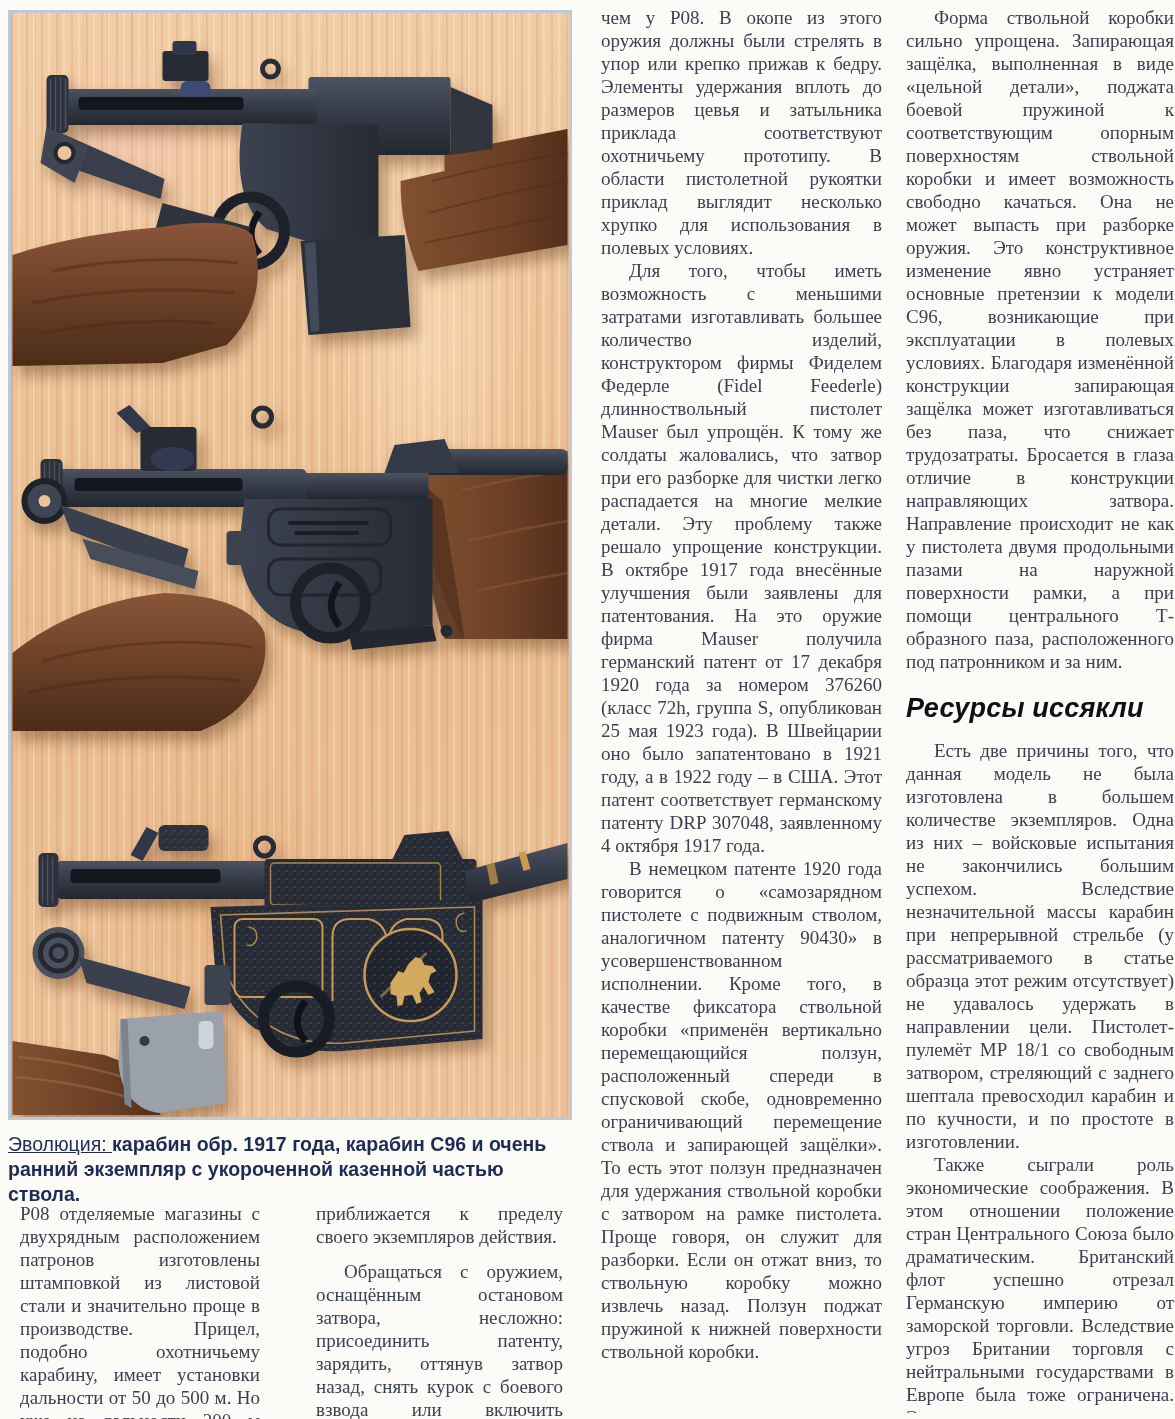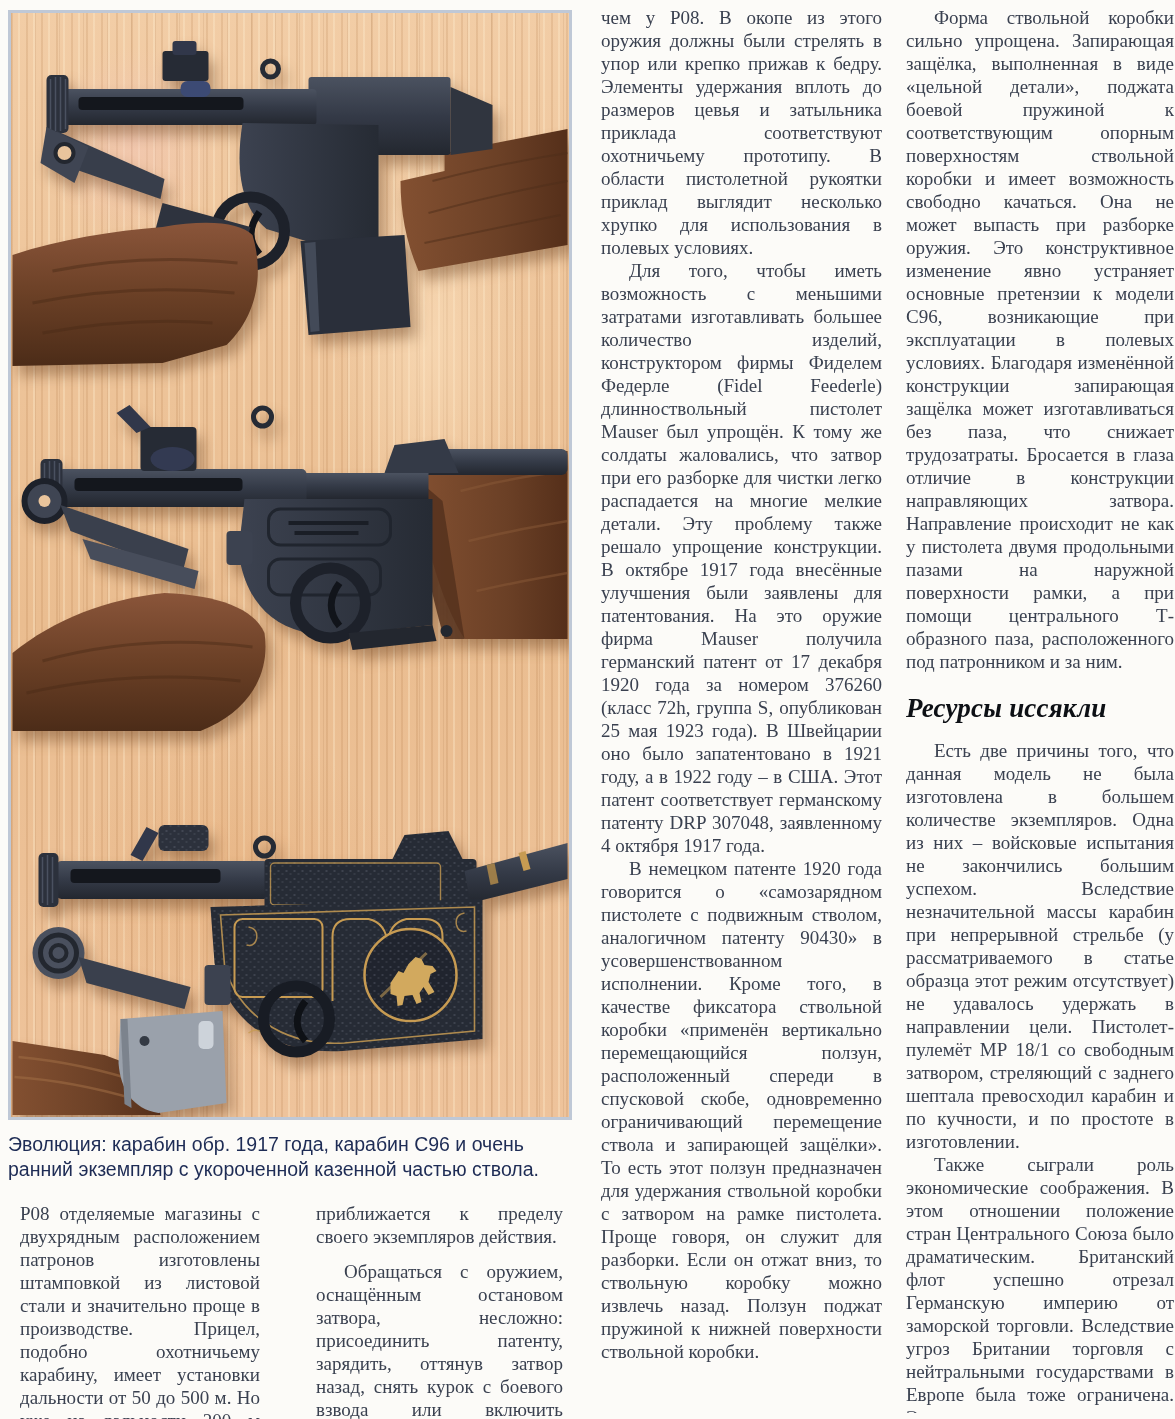--- a/index.html
+++ b/index.html
@@ -26,43 +26,43 @@
   .gun{position:absolute;left:0;width:558px;filter:drop-shadow(6px 10px 7px rgba(92,52,22,.40));}
   #gun-top{top:18px;height:335px;}
   #gun-mid{top:368px;height:350px;}
   #gun-bot{top:792px;height:310px;}
   
   #caption{
     position:absolute;left:8px;top:1132px;width:566px;
     font-family:"Liberation Sans", sans-serif;
     font-size:19.5px;line-height:25px;color:#1e2c55;
   }
-  #caption .lead{font-weight:400;}
-  #caption .bold{font-weight:400;text-align:center;}
+  #caption .lead{font-weight:400;text-decoration:underline;}
+  #caption .bold{font-weight:700;text-align:center;}
   
   .col{
     position:absolute;top:6px;height:1407px;overflow:hidden;
     font-size:19px;line-height:23px;color:#3a4150;
     text-align:justify;
   }
   .col p{margin:0;}
   .col p.ind{text-indent:28px;}
   #col-center{left:601px;width:281px;}
   #col-right{left:906px;width:268px;}
   #col-left-bottom,#col-mid-bottom{
     position:absolute;top:1190px;height:229px;overflow:hidden;
     font-size:19px;line-height:23px;color:#3a4150;text-align:justify;
   }
   #col-left-bottom{left:8px;width:264px;}
   #col-mid-bottom{left:304px;width:271px;}
   #col-left-bottom p,#col-mid-bottom p{margin:12px;}
   #col-left-bottom p.ind,#col-mid-bottom p.ind{text-indent:28px;}
   
   #section-heading{
-    font-family:Liberation Serif, serif;
+    font-family:Liberation Sans, sans-serif;
     font-style:italic;font-weight:700;
     font-size:27px;line-height:30px;color:#0d1015;
     margin:20px 0 16px 0;text-align:left;text-indent:0;
     letter-spacing:.2px;
   }
 </style>
 </head>
 <body>
 
 <div id="page">

